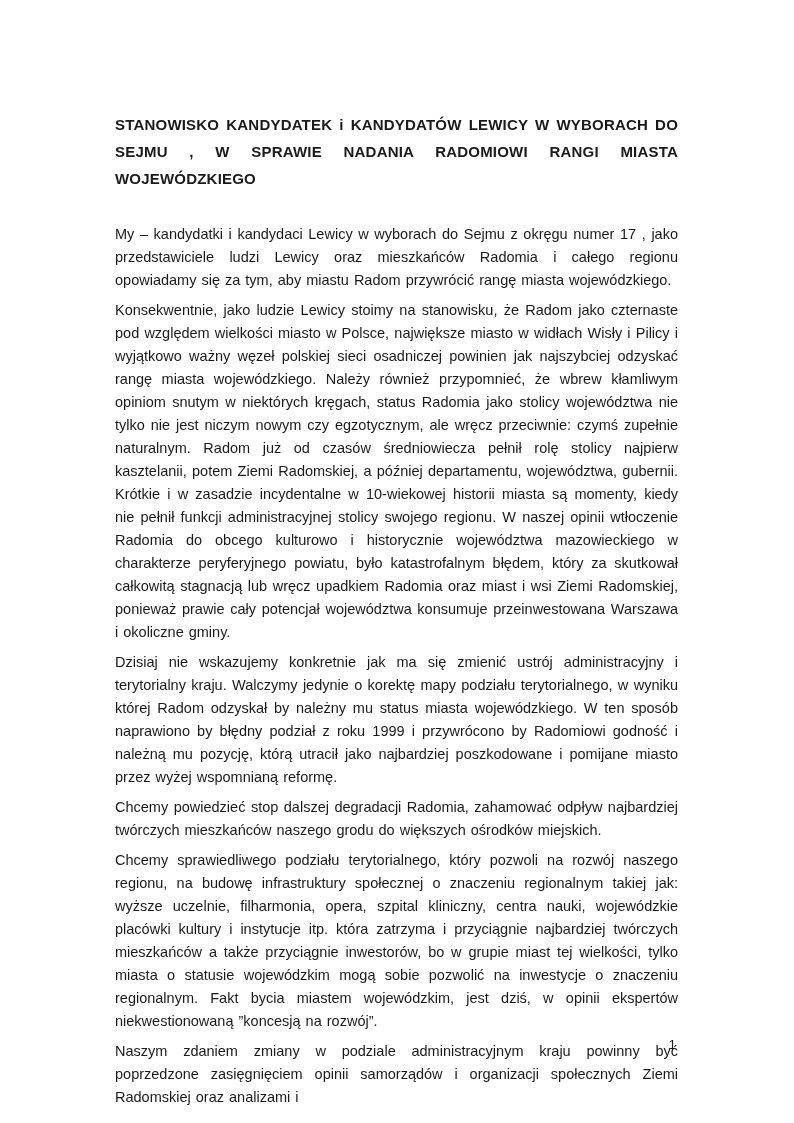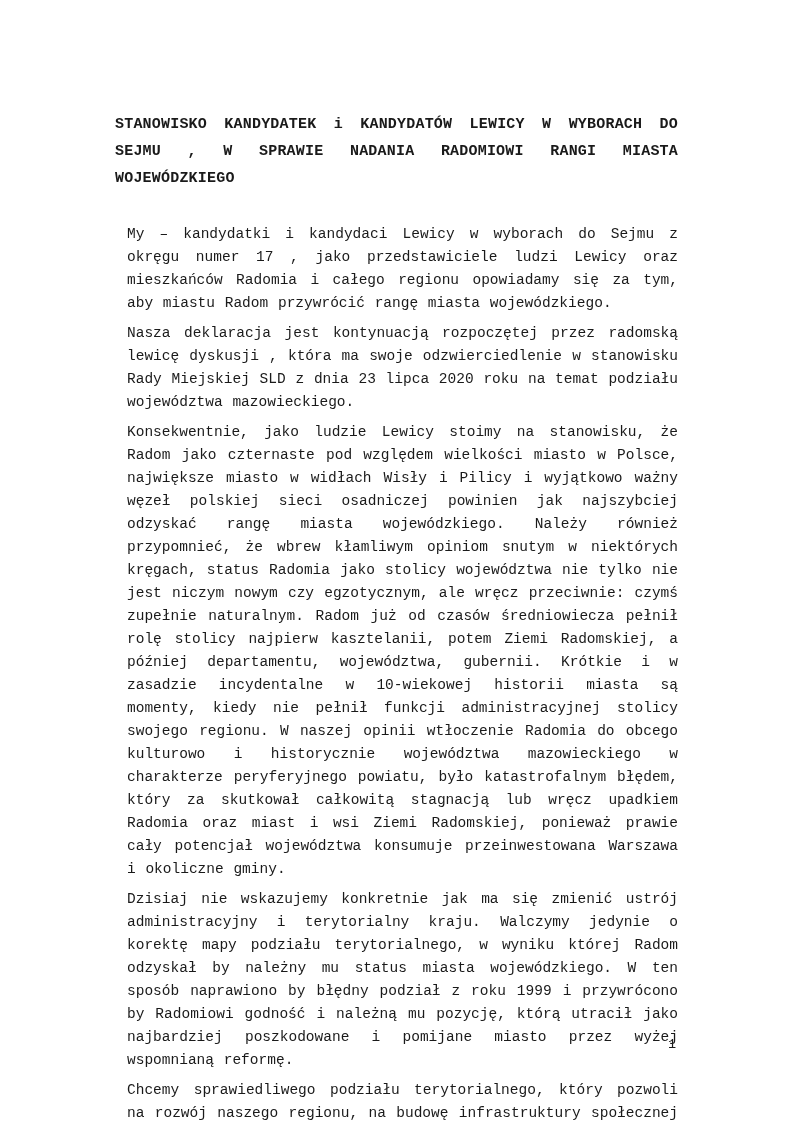--- a/index.html
+++ b/index.html
@@ -8,64 +8,64 @@
     background: #ffffff;
   }
   .page {
     position: relative;
     width: 750px;
     height: 1123px;
     margin: 0 auto;
     background: #ffffff;
     box-sizing: border-box;
     padding: 111px 94px 0 93px;
-    font-family: Liberation Mono, monospace;
+    font-family: Liberation Sans, sans-serif;
     color: #1a1a1a;
     overflow: hidden;
   }
   .doc-title {
     font-size: 15px;
     font-weight: 700;
     line-height: 27px;
     text-align: justify;
     letter-spacing: 0.2px;
     word-spacing: 2px;
     margin: 0 0 31px 0;
   }
   .para {
     font-size: 14.5px;
     font-weight: 400;
     line-height: 23px;
     text-align: justify;
     word-spacing: 1px;
-    margin: 0 0 7px 12px;
+    margin: 0 0 7px 0;
   }
   .page-number {
     position: absolute;
     top: 1036px;
     right: 96px;
     font-size: 13.5px;
     line-height: 18px;
     color: #1a1a1a;
   }
 </style>
 </head>
 <body>
 
 <div class="page">
   <h1 class="doc-title">STANOWISKO KANDYDATEK i KANDYDATÓW LEWICY W WYBORACH DO SEJMU , W SPRAWIE NADANIA RADOMIOWI RANGI MIASTA WOJEWÓDZKIEGO</h1>
 
   <p class="para">My – kandydatki i kandydaci Lewicy w wyborach do Sejmu z okręgu numer 17 , jako przedstawiciele ludzi Lewicy oraz mieszkańców Radomia i całego regionu opowiadamy się za tym, aby miastu Radom przywrócić rangę miasta wojewódzkiego.</p>
 
-  <p class="para">Nasza deklaracja jest kontynuacją rozpoczętej przez radomską lewicę dyskusji , która ma swoje odzwierciedlenie w stanowisku Rady Miejskiej SLD z dnia 23 lipca 2020 roku na temat podziału województwa mazowieckiego.</p>
 
   <p class="para">Konsekwentnie, jako ludzie Lewicy stoimy na stanowisku, że Radom jako czternaste pod względem wielkości miasto w Polsce, największe miasto w widłach Wisły i Pilicy i wyjątkowo ważny węzeł polskiej sieci osadniczej powinien jak najszybciej odzyskać rangę miasta wojewódzkiego. Należy również przypomnieć, że wbrew kłamliwym opiniom snutym w niektórych kręgach, status Radomia jako stolicy województwa nie tylko nie jest niczym nowym czy egzotycznym, ale wręcz przeciwnie: czymś zupełnie naturalnym. Radom już od czasów średniowiecza pełnił rolę stolicy najpierw kasztelanii, potem Ziemi Radomskiej, a później departamentu, województwa, gubernii. Krótkie i w zasadzie incydentalne w 10-wiekowej historii miasta są momenty, kiedy nie pełnił funkcji administracyjnej stolicy swojego regionu. W naszej opinii wtłoczenie Radomia do obcego kulturowo i historycznie województwa mazowieckiego w charakterze peryferyjnego powiatu, było katastrofalnym błędem, który za skutkował całkowitą stagnacją lub wręcz upadkiem Radomia oraz miast i wsi Ziemi Radomskiej, ponieważ prawie cały potencjał województwa konsumuje przeinwestowana Warszawa i okoliczne gminy.</p>
 
 
   <p class="para">Dzisiaj nie wskazujemy konkretnie jak ma się zmienić ustrój administracyjny i terytorialny kraju. Walczymy jedynie o korektę mapy podziału terytorialnego, w wyniku której Radom odzyskał by należny mu status miasta wojewódzkiego. W ten sposób naprawiono by błędny podział z roku 1999 i przywrócono by Radomiowi godność i należną mu pozycję, którą utracił jako najbardziej poszkodowane i pomijane miasto przez wyżej wspomnianą reformę.</p>
 
+  <p class="para">Chcemy powiedzieć stop dalszej degradacji Radomia, zahamować odpływ najbardziej twórczych mieszkańców naszego grodu do większych ośrodków miejskich.</p>
 
   <p class="para">Chcemy sprawiedliwego podziału terytorialnego, który pozwoli na rozwój naszego regionu, na budowę infrastruktury społecznej o znaczeniu regionalnym takiej jak: wyższe uczelnie, filharmonia, opera, szpital kliniczny, centra nauki, wojewódzkie placówki kultury i instytucje itp. która zatrzyma i przyciągnie najbardziej twórczych mieszkańców a także przyciągnie inwestorów, bo w grupie miast tej wielkości, tylko miasta o statusie wojewódzkim mogą sobie pozwolić na inwestycje o znaczeniu regionalnym. Fakt bycia miastem wojewódzkim, jest dziś, w opinii ekspertów niekwestionowaną ”koncesją na rozwój”.</p>
 
   <p class="para">Naszym zdaniem zmiany w podziale administracyjnym kraju powinny być poprzedzone zasięgnięciem opinii samorządów i organizacji społecznych Ziemi Radomskiej oraz analizami i</p>
 
   <div class="page-number">1</div>
 </div>
 
 </body></html>

